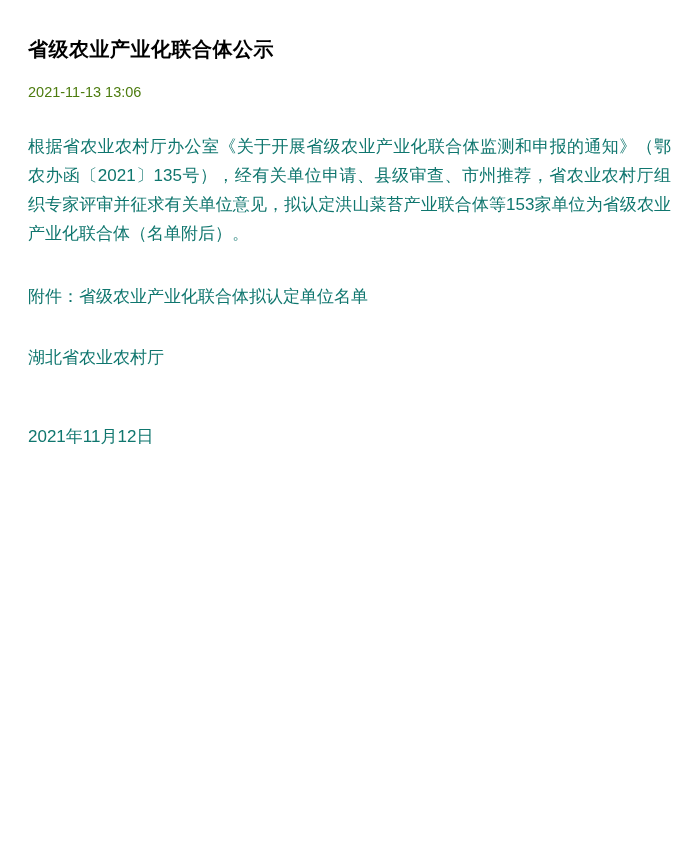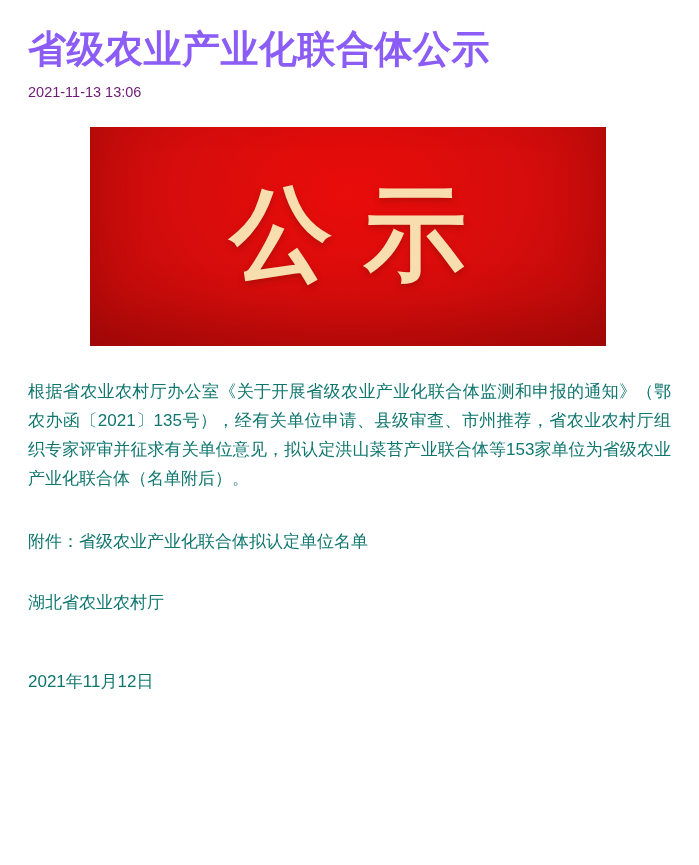--- a/index.html
+++ b/index.html
@@ -13,31 +13,31 @@
     position: relative;
     width: 699px;
     height: 865px;
     margin: 0 auto;
     background: #ffffff;
     overflow: hidden;
     padding: 32px 28px 0 28px;
   }
   .page-title {
     margin: 0;
-    font-size: 38px;
+    font-size: 20px;
     line-height: 35px;
     font-weight: bold;
-    color: #8b5cf6;
+    color: #000000;
     letter-spacing: 0.5px;
   }
   .pub-time {
     margin-top: 17px;
     font-size: 14.5px;
     line-height: 17px;
-    color: #701a75;
+    color: #4d7c0f;
   }
   .banner {
     width: 516px;
     height: 219px;
     margin: 26px 0 0 62px;
     background:
       radial-gradient(ellipse 75% 120% at 50% 30%,
         rgba(235, 12, 10, 0.95) 0%,
         rgba(216, 13, 12, 0.9) 45%,
         rgba(168, 9, 8, 0.95) 100%),
@@ -73,23 +73,20 @@
 </style>
 </head>
 <body>
 
 <div class="page">
 
   <h1 class="page-title">省级农业产业化联合体公示</h1>
 
   <div class="pub-time">2021-11-13 13:06</div>
 
-  <div class="banner">
-    <span class="banner-text">公示</span>
-  </div>
 
   <div class="article">
     <p class="first">根据省农业农村厅办公室《关于开展省级农业产业化联合体监测和申报的通知》（鄂农办函〔2021〕135号），经有关单位申请、县级审查、市州推荐，省农业农村厅组织专家评审并征求有关单位意见，拟认定洪山菜苔产业联合体等153家单位为省级农业产业化联合体（名单附后）。</p>
     <p class="attach">附件：省级农业产业化联合体拟认定单位名单</p>
     <p class="issuer">湖北省农业农村厅</p>
     <p class="issue-date">2021年11月12日</p>
   </div>
 
 </div>
 

